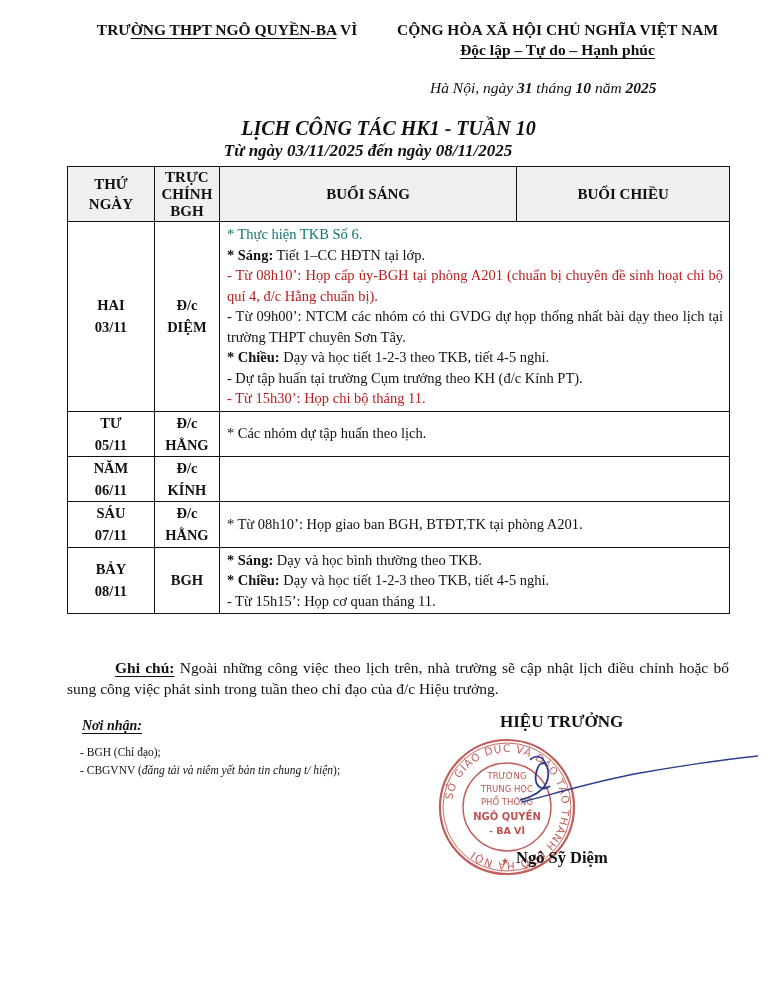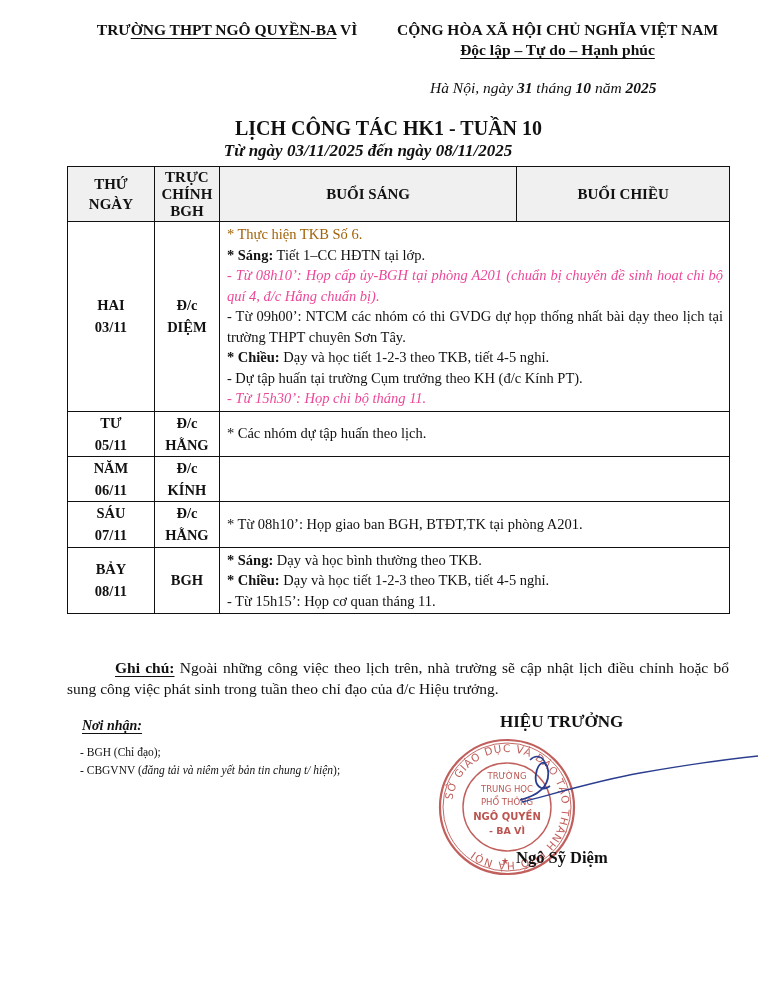--- a/index.html
+++ b/index.html
@@ -10,34 +10,34 @@
   .hdr-right { position: absolute; left: 380px; top: 20px; width: 355px; text-align: center; }
   .hdr-line1 { font-size: 15.5px; line-height: 20px; white-space: nowrap; }
   .hdr-line2 { font-size: 15.5px; line-height: 20px; font-weight: bold; white-space: nowrap; }
   .hdr-right .hdr-line1 { font-weight: bold; }
   .uline { text-decoration: underline; text-underline-offset: 3px; }
 
   .dateline { position: absolute; left: 430px; top: 79px; font-size: 15.5px; font-style: italic; white-space: nowrap; }
   .dateline b { font-weight: bold; }
 
   .title { position: absolute; left: 0; width: 777px; top: 117px; text-align: center;
-           font-size: 20px; font-weight: bold; }
+           font-size: 20px; font-weight: bold; font-style: italic; }
   .subtitle { position: absolute; left: 0; width: 736px; top: 141px; text-align: center;
               font-size: 17px; font-weight: bold; font-style: italic; }
 
   table.sched { position: absolute; left: 67px; top: 166px; width: 663px; border-collapse: collapse;
                 font-size: 14.5px; }
   table.sched td, table.sched th { border: 1.3px solid #111; padding: 0; vertical-align: middle; }
   table.sched th { background: #f0f0f0; font-weight: bold; font-size: 15px; text-align: center; line-height: 17px; }
   .c-day { width: 86px; text-align: center; font-weight: bold; line-height: 22px; }
   .c-duty { width: 64px; text-align: center; font-weight: bold; line-height: 22px; }
   .c-content { padding: 2px 6px 2px 7px !important; text-align: justify; line-height: 20.5px; }
   .c-content div { margin: 0; }
-  .blue { color: #a16207; }
-  .red { color: #ec4899; font-style: italic; }
+  .blue { color: #0f766e; }
+  .red { color: #b91c1c; }
 
   .note { position: absolute; left: 67px; top: 657px; width: 662px; font-size: 15.5px; line-height: 21px; text-align: justify; }
   .note .label { font-weight: bold; text-decoration: underline; text-underline-offset: 3px; }
   .note .first { text-indent: 48px; }
 
   .recv-title { position: absolute; left: 82px; top: 718px; font-size: 14px; font-weight: bold; font-style: italic;
                 text-decoration: underline; text-underline-offset: 3px; }
   .recv-list { position: absolute; left: 80px; top: 743px; font-size: 11.5px; line-height: 18px;
                font-family: "Liberation Serif", serif; }
   .recv-list i { font-style: italic; }

